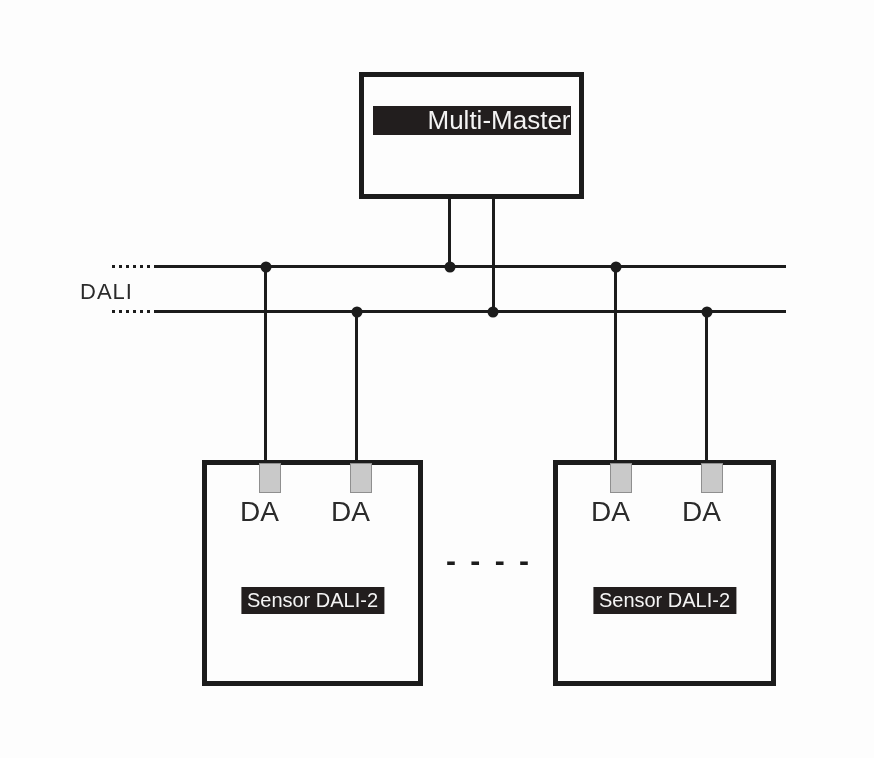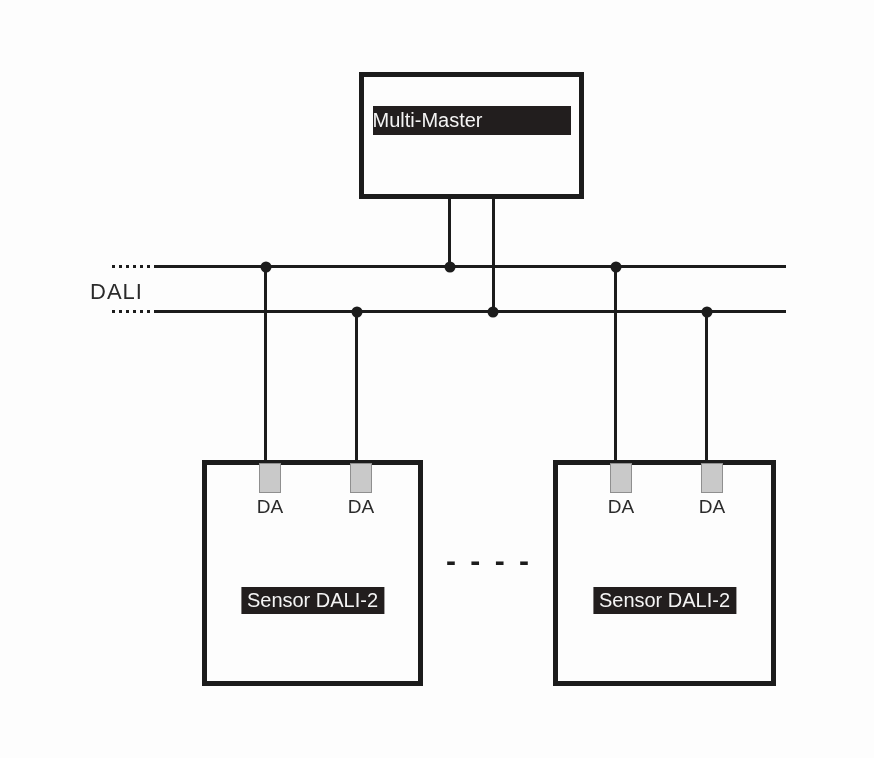--- a/index.html
+++ b/index.html
@@ -39,55 +39,53 @@
 
   .controller-box { left: 359px; top: 72px; width: 225px; height: 127px; }
 
   .controller-label {
     position: absolute;
     left: 50%; top: 29px;
     transform: translateX(-50%);
     width: 198px;
     background: var(--label-bg, #221e1e);
     color: var(--label-fg, #f4f4f4);
-    text-align: left;
-    font-size: 20px;
+    text-align: right;
+    font-size: 26px;
     line-height: 26px;
     padding: 1px 0 2px 0;
     white-space: nowrap;
   }
 
   .bus-label {
     position: absolute;
     left: 80px; top: 279px;
     font-size: 22px;
     color: var(--text, #2b2b2b);
     letter-spacing: 1px;
-    margin-left: 10px;
   }
 
   .sensor-box-1 { left: 202px; top: 460px; width: 221px; height: 226px; }
   .sensor-box-2 { left: 553px; top: 460px; width: 223px; height: 226px; }
 
   .terminal {
     position: absolute;
     top: -2px;
     width: 20px; height: 28px;
     background: var(--terminal-fill, #c9c9c9);
     border: 1px solid var(--terminal-border, #8f8f8f);
   }
   .terminal.t1 { left: 52px; }
   .terminal.t2 { left: 143px; }
 
   .terminal-label {
     position: absolute;
     top: 31px;
     width: 60px;
-    text-align: center;
-    font-size: 19px;
+    font-size: 28px;
     color: var(--text, #2b2b2b);
   }
   .terminal-label.t1 { left: 33px; }
   .terminal-label.t2 { left: 124px; }
 
   .sensor-label {
     position: absolute;
     left: 50%; top: 122px;
     transform: translateX(-50%);
     background: var(--label-bg, #221e1e);

